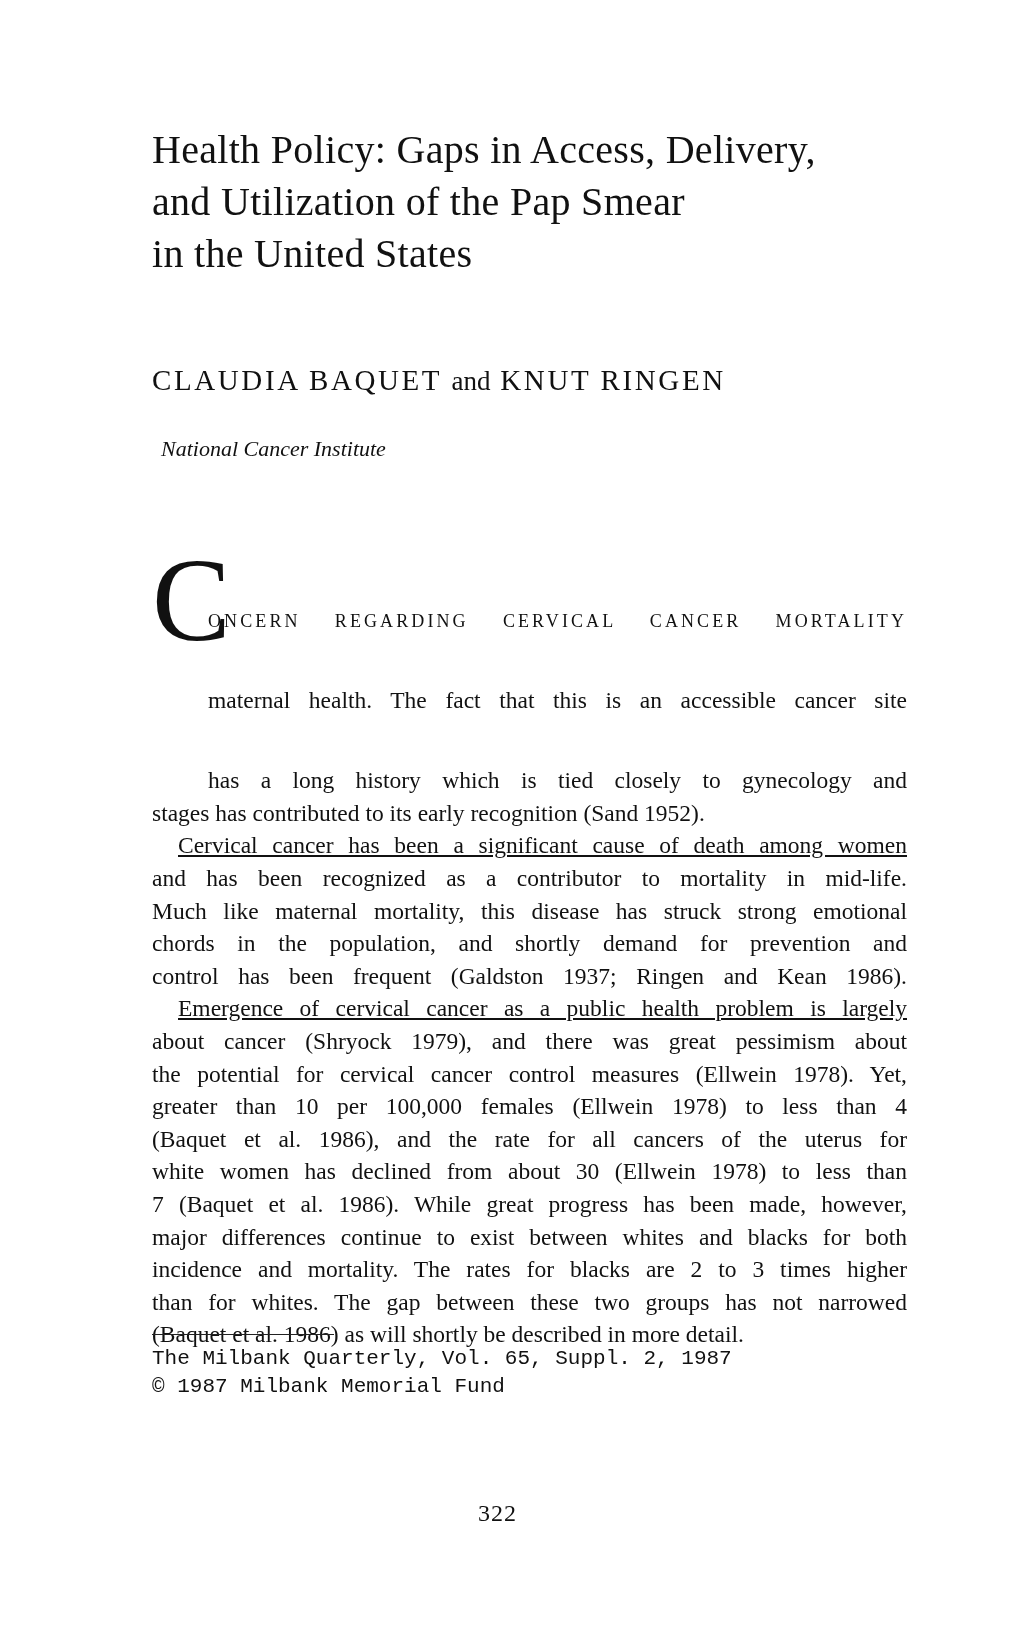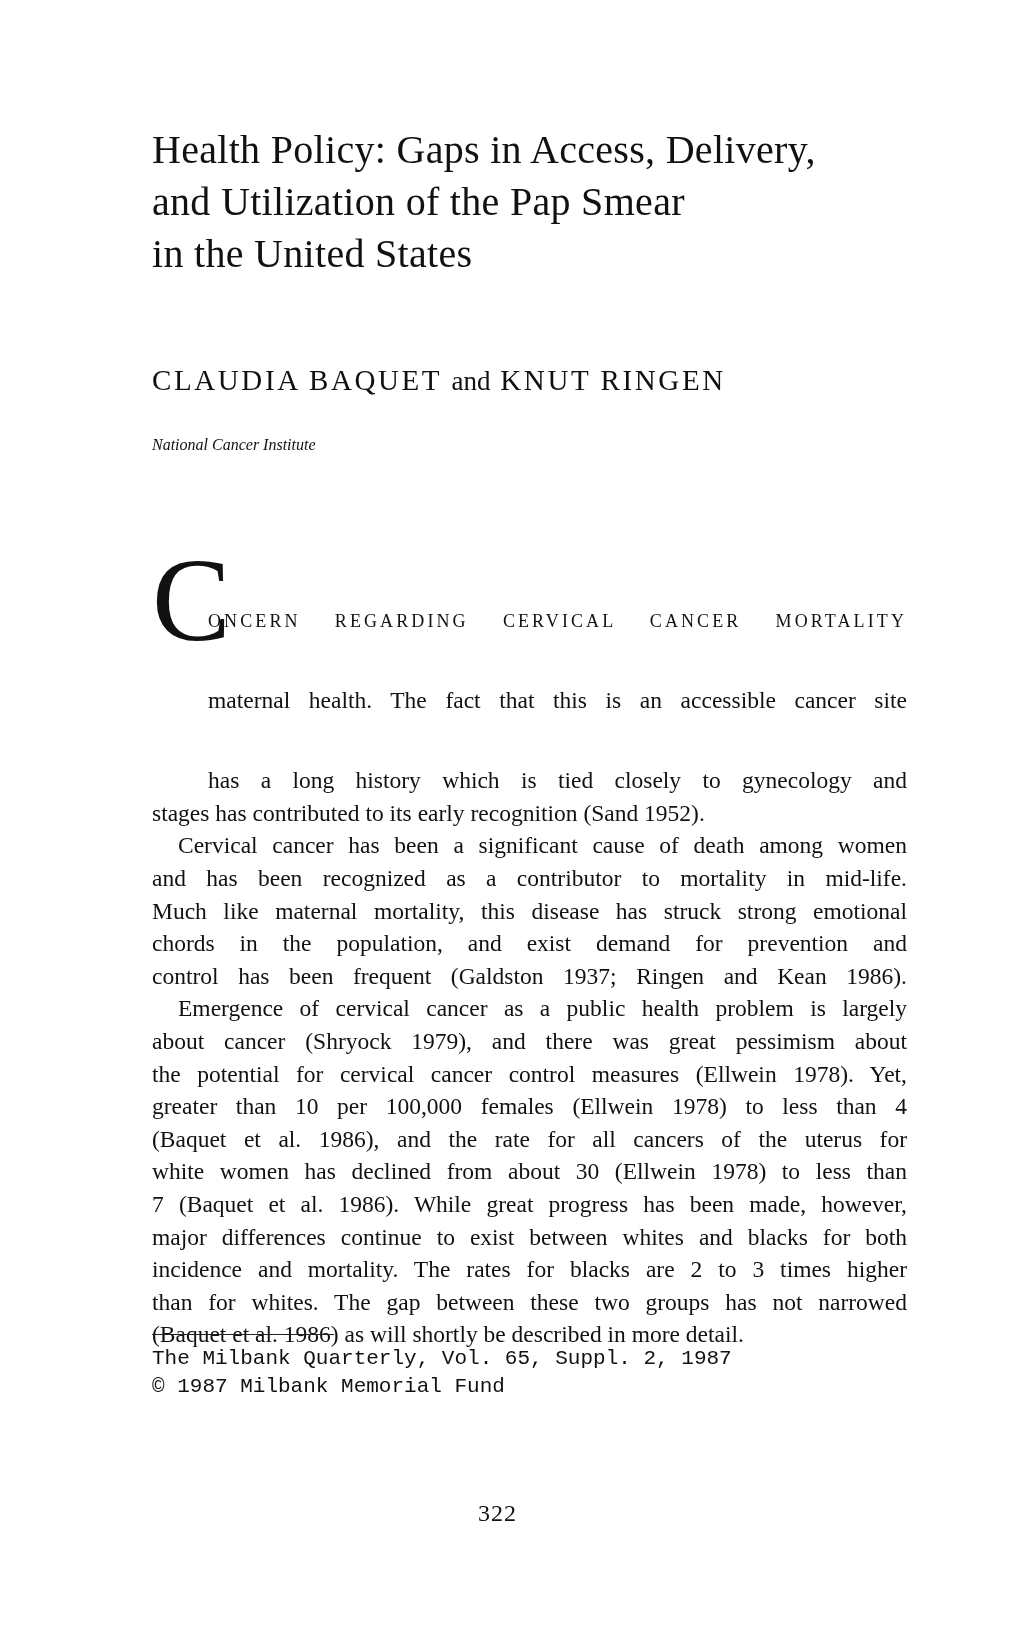--- a/index.html
+++ b/index.html
@@ -2,25 +2,25 @@
 <html><head>
   <meta charset="utf-8">
   <style>
     html, body { margin: 0; padding: 0; background: #ffffff; }
     body { width: 1020px; height: 1641px; position: relative; overflow: hidden; color: #111; font-family: "Liberation Serif", "DejaVu Serif", serif; }
     .page { position: absolute; left: 0; top: 0; width: 1020px; height: 1449px; }
     .title { position: absolute; left: 152px; top: 124px; width: 740px; font-size: 40px; line-height: 52px; letter-spacing: 0.3px; }
     .title div { white-space: nowrap; }
     .authors { position: absolute; left: 152px; top: 364px; font-size: 29px; letter-spacing: 2.6px; white-space: nowrap; }
     .authors .and { letter-spacing: 0; font-size: 27px; }
-    .affil { position: absolute; left: 152px; top: 436px; font-size: 16px; font-style: italic; }
+    .affil { position: absolute; left: 161px; top: 436px; font-size: 22px; font-style: italic; }
     .body { position: absolute; left: 152px; top: 555px; width: 755px; font-size: 23.5px; }
     .line { height: 32.6px; line-height: 32.6px; text-align: justify; text-align-last: justify; white-space: nowrap; overflow: visible; }
     .line.last { text-align-last: left; }
-    .line.indent { padding-left: 26px; }
+    .line.indent { padding-left: 26px; text-decoration: underline; }
     .line.dropind { padding-left: 56px; margin-top: 48px; }
     .dropcap { position: absolute; left: 152px; top: 551px; font-size: 118px; line-height: 100px; height: 100px; }
     .smallcaps { font-size: 18px; letter-spacing: 3.1px; }
     .rule { position: absolute; left: 152px; top: 1334px; width: 182px; height: 0; border-top: 1.5px solid #222; }
     .foot { position: absolute; left: 152px; top: 1345px; font-size: 21px; line-height: 28px; font-family: Liberation Mono, monospace; }
     .folio { position: absolute; left: 478px; top: 1500px; font-size: 24px; letter-spacing: 1px; }
   </style>
 </head>
 <body>
 
@@ -43,21 +43,21 @@
   <div class="dropcap">C</div>
 
   <div class="body">
     <div class="line dropind"><span class="smallcaps">ONCERN REGARDING CERVICAL CANCER MORTALITY</span></div>
     <div class="line dropind">maternal health. The fact that this is an accessible cancer site</div>
     <div class="line dropind">has a long history which is tied closely to gynecology and</div>
     <div class="line last">stages has contributed to its early recognition (Sand 1952).</div>
     <div class="line indent">Cervical cancer has been a significant cause of death among women</div>
     <div class="line">and has been recognized as a contributor to mortality in mid-life.</div>
     <div class="line">Much like maternal mortality, this disease has struck strong emotional</div>
-    <div class="line">chords in the population, and exist demand for prevention and</div>
+    <div class="line">chords in the population, and shortly demand for prevention and</div>
     <div class="line">control has been frequent (Galdston 1937; Ringen and Kean 1986).</div>
     <div class="line indent">Emergence of cervical cancer as a public health problem is largely</div>
     <div class="line">about cancer (Shryock 1979), and there was great pessimism about</div>
     <div class="line">the potential for cervical cancer control measures (Ellwein 1978). Yet,</div>
     <div class="line">greater than 10 per 100,000 females (Ellwein 1978) to less than 4</div>
     <div class="line">(Baquet et al. 1986), and the rate for all cancers of the uterus for</div>
     <div class="line">white women has declined from about 30 (Ellwein 1978) to less than</div>
     <div class="line">7 (Baquet et al. 1986). While great progress has been made, however,</div>
     <div class="line">major differences continue to exist between whites and blacks for both</div>
     <div class="line">incidence and mortality. The rates for blacks are 2 to 3 times higher</div>

